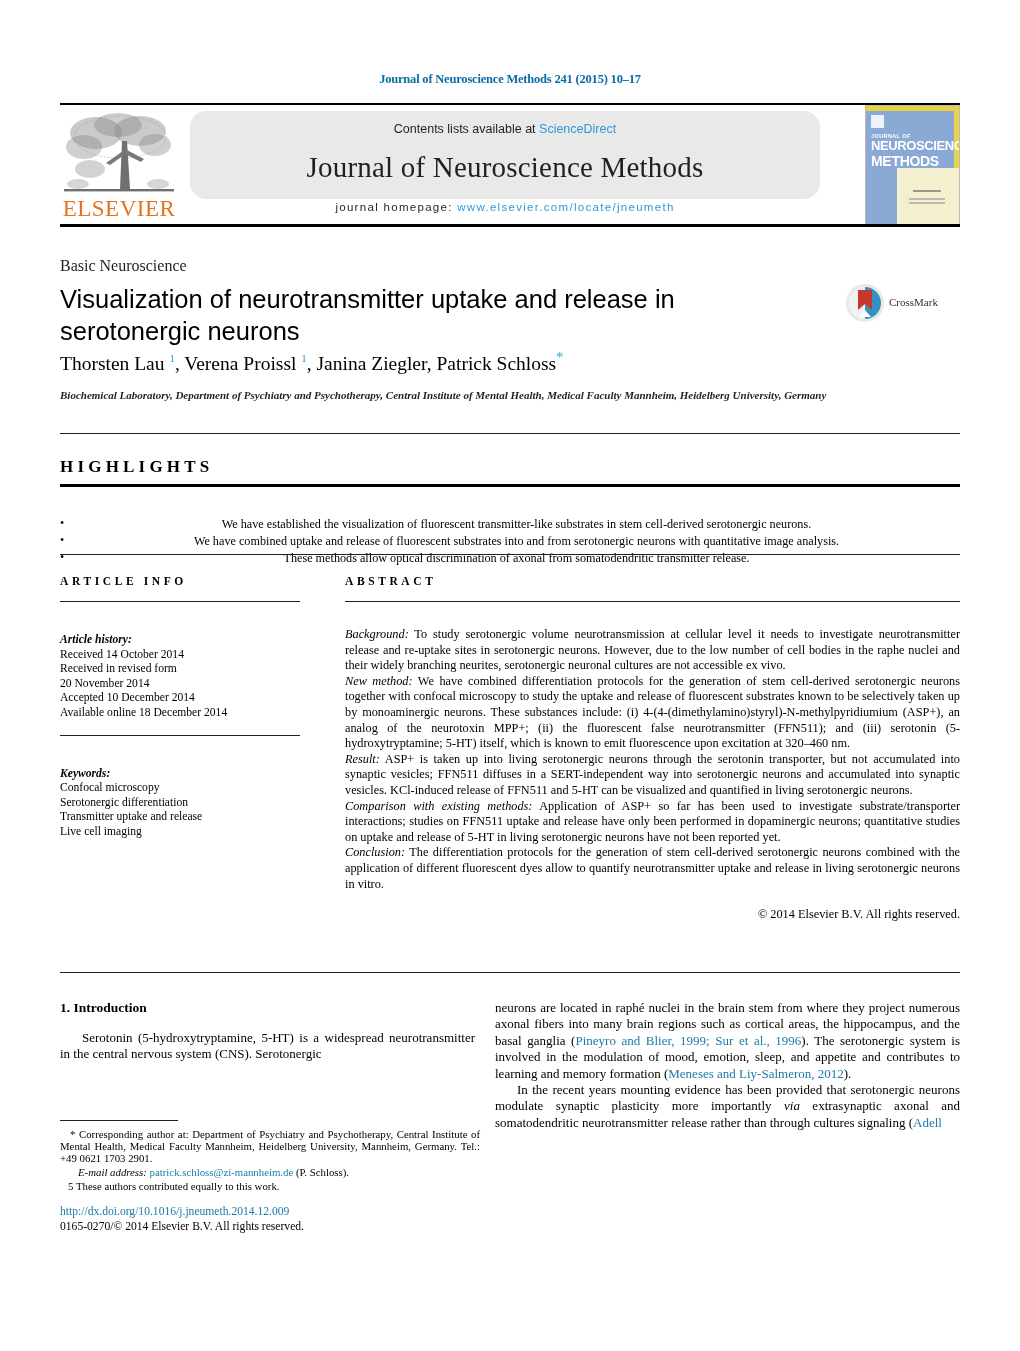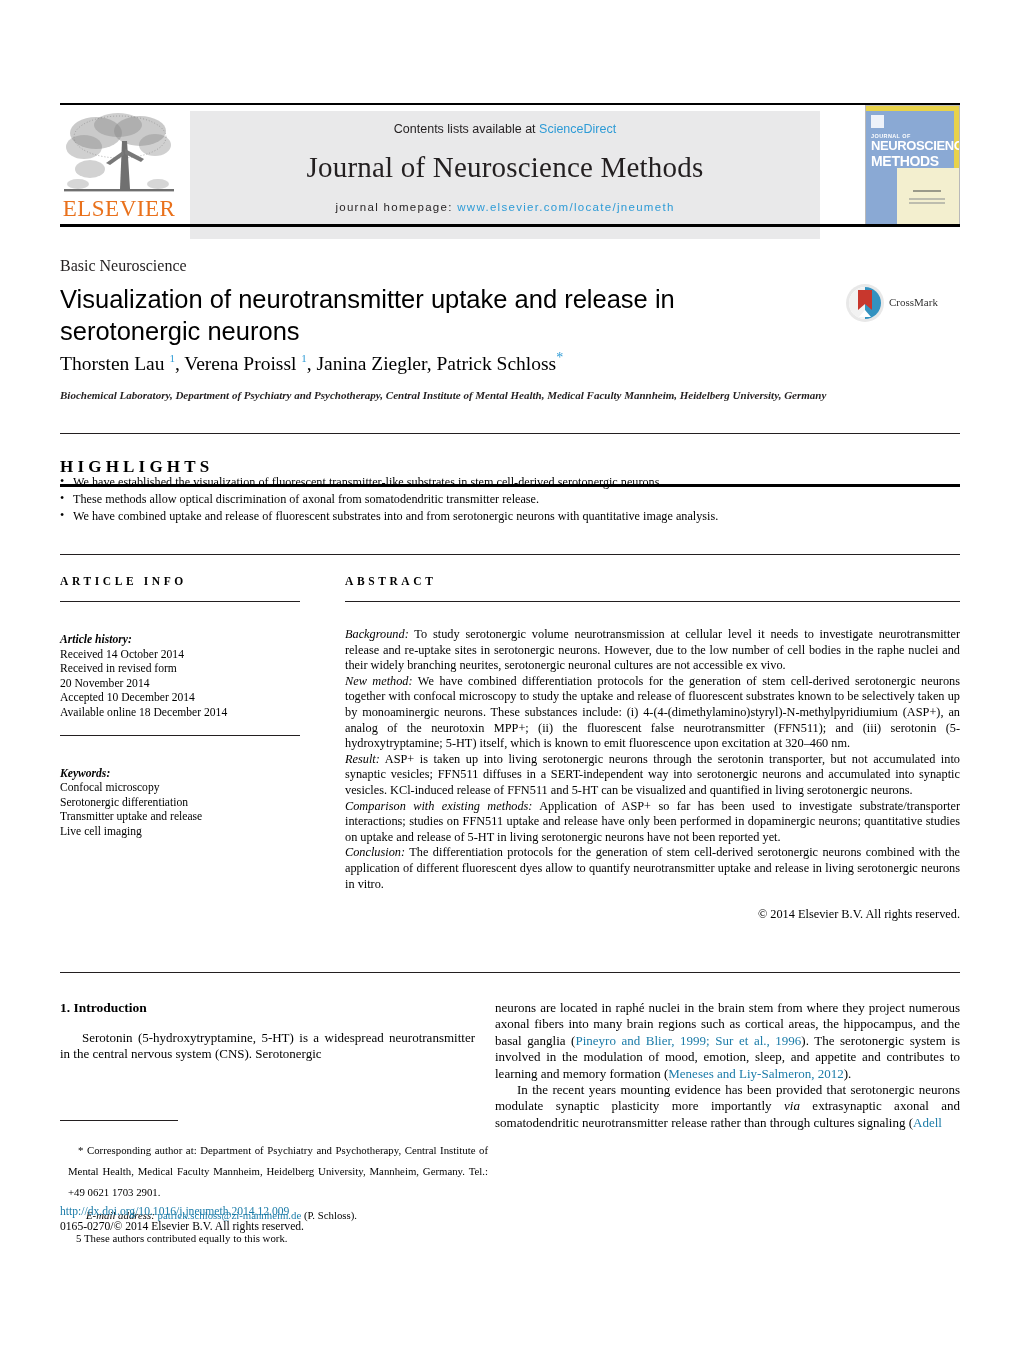--- a/index.html
+++ b/index.html
@@ -39,23 +39,24 @@
   .elsevier-word {
     font-family:"Liberation Serif", serif;
     font-size:23px;
     letter-spacing:0.5px;
     color:#E9711C;
     text-align:center;
     line-height:1;
     margin-top:-2px;
   }
   .gray-box {
-    position:absolute; left:130px; top:8px; width:630px; height:128px;
+    position:absolute; left:130px; top:8px; width:630px; height:88px;
     background:#e9e9ea;
     text-align:center;
+    border-radius:16px;
   }
   .contents-line {
     font-family:"Liberation Sans", sans-serif;
     font-size:12.5px;
     color:#231f20;
     padding-top:11px;
   }
   .contents-line .sd { color:#2e9bd6; }
   .journal-title {
     font-family:"Liberation Serif", serif;
@@ -129,22 +130,22 @@
   .rule-thin-1 { position:absolute; left:60px; top:433px; width:900px; height:1px; background:#231f20; }
 
   
   .hl-head {
     position:absolute; left:60px; top:457px;
     font-family:"Liberation Serif", serif;
     font-weight:bold; font-size:17px; letter-spacing:4.2px; color:#000;
   }
   .hl-rule-top { position:absolute; left:60px; top:484px; width:900px; height:2.5px; background:#000; }
   .hl-list {
-    position:absolute; left:60px; top:474px; width:900px;
-    margin:0; padding:0; list-style:none;
+    position:absolute; left:60px; top:516px; width:900px;
+    margin:0; padding:0; list-style:none;text-align:center;
   }
   .hl-list li {
     font-family:"Liberation Serif", serif;
     font-size:12.2px; line-height:17px; color:#000;
     padding-left:13px; position:relative;
   }
   .hl-list li::before {
     content:"•"; position:absolute; left:0; top:-1px; font-size:12px;
   }
   .hl-rule-bot { position:absolute; left:60px; top:554px; width:900px; height:1px; background:#231f20; }
@@ -190,40 +191,41 @@
     text-align:justify; margin:0; text-indent:22px;
   }
   .body-right .body-p { text-indent:0; }
   .body-right .body-p.indent { text-indent:22px; margin-top:0; }
   .lnk { color:#1a7ba8; }
   .ital { font-style:italic; }
 
   
   .fn-rule { position:absolute; left:60px; top:1120px; width:118px; height:1px; background:#231f20; }
   .footnotes {
-    position:absolute; left:68px; top:1128px; width:420px;
-    font-family:"Liberation Serif", serif;
-    font-size:10.8px; line-height:21px; color:#000; text-align:justify;margin-top:12px;
+    position:absolute; left:60px; top:1128px; width:420px;
+    font-family:"Liberation Serif", serif;
+    font-size:10.8px; line-height:12px; color:#000; text-align:justify;
   }
   .footnotes p { margin:0; }
   .footnotes .fn1 { text-indent:10px; }
   .footnotes .fn2 { text-indent:18px; margin-top:2px; }
   .footnotes .fn3 { text-indent:8px; margin-top:2px; }
   .doi-block {
     position:absolute; left:60px; top:1205px; width:420px;
     font-family:"Liberation Serif", serif; font-size:11.6px; line-height:14.5px;
   }
   .doi-block .doi { color:#1a7ba8; }
   .doi-block .issn { color:#000; }
 </style>
 </head>
 <body>
 
 <div class="page">
 
+  <div class="citation-line">Journal of Neuroscience Methods 241 (2015) 10–17</div>
 
   <div class="masthead">
     <div class="masthead-rule-top"></div>
 
     <div class="elsevier-logo">
       <svg class="tree-svg" viewBox="0 0 118 88">
         <g fill="#6f6f6f">
           <ellipse cx="60" cy="26" rx="46" ry="21" fill="none" stroke="#7a7a7a" stroke-width="0.6" stroke-dasharray="1 2"></ellipse>
           <ellipse cx="36" cy="22" rx="26" ry="16" fill="#8a8a8a" opacity="0.45"></ellipse>
           <ellipse cx="80" cy="20" rx="26" ry="15" fill="#8a8a8a" opacity="0.45"></ellipse>
@@ -287,22 +289,22 @@
   </div>
 
   <div class="authors">Thorsten Lau <sup>1</sup>, Verena Proissl <sup>1</sup>, Janina Ziegler, Patrick Schloss<span class="star">*</span></div>
   <div class="affil">Biochemical Laboratory, Department of Psychiatry and Psychotherapy, Central Institute of Mental Health, Medical Faculty Mannheim, Heidelberg University, Germany</div>
   <div class="rule-thin-1"></div>
 
   <div class="hl-head">HIGHLIGHTS</div>
   <div class="hl-rule-top"></div>
   <ul class="hl-list">
     <li>We have established the visualization of fluorescent transmitter-like substrates in stem cell-derived serotonergic neurons.</li>
+    <li>We have combined uptake and release of fluorescent substrates into and from serotonergic neurons with quantitative image analysis.</li>
     <li>These methods allow optical discrimination of axonal from somatodendritic transmitter release.</li>
-    <li>We have combined uptake and release of fluorescent substrates into and from serotonergic neurons with quantitative image analysis.</li>
   </ul>
   <div class="hl-rule-bot"></div>
 
   <div class="col-left">
     <div class="colhead">ARTICLE INFO</div>
     <div class="colrule"></div>
     <div class="info-block">
       <span class="ital">Article history:</span>
       <div>Received 14 October 2014</div>
       <div>Received in revised form</div>

